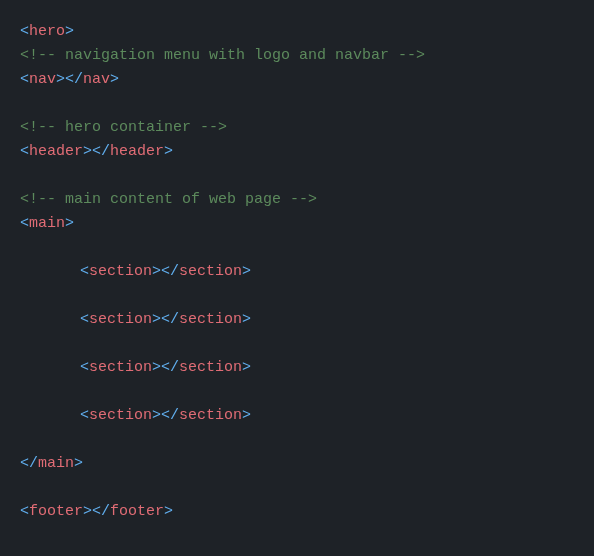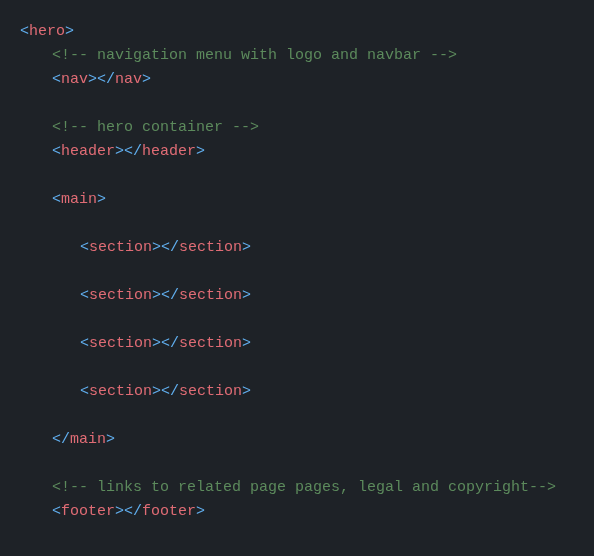--- a/index.html
+++ b/index.html
@@ -22,21 +22,21 @@
       padding: 8px 0;
     }
 
     .line {
       display: flex;
       padding: 0 20px;
       white-space: pre;
     }
 
     .indent-1 {
-      padding-left: 52px;
+      padding-left: 20px;
     }
 
     .indent-2 {
       padding-left: 80px;
     }
 
     .comment {
       color: #5c8a5c;
     }
 
@@ -74,20 +74,23 @@
   <div class="line indent-1">
     <span class="comment">&lt;!-- hero container --&gt;</span>
   </div>
 
   <div class="line indent-1">
     <span class="tag-bracket">&lt;</span><span class="tag-name">header</span><span class="tag-bracket">&gt;&lt;/</span><span class="tag-name">header</span><span class="tag-bracket">&gt;</span>
   </div>
 
   <div class="line empty-line"></div>
 
+  <div class="line indent-1">
+    <span class="comment">&lt;!-- main content of web page --&gt;</span>
+  </div>
 
   <div class="line indent-1">
     <span class="tag-bracket">&lt;</span><span class="tag-name">main</span><span class="tag-bracket">&gt;</span>
   </div>
 
   <div class="line empty-line"></div>
 
   <div class="line indent-2">
     <span class="tag-bracket">&lt;</span><span class="tag-name">section</span><span class="tag-bracket">&gt;&lt;/</span><span class="tag-name">section</span><span class="tag-bracket">&gt;</span>
   </div>
@@ -111,23 +114,20 @@
   </div>
 
   <div class="line empty-line"></div>
 
   <div class="line indent-1">
     <span class="tag-bracket">&lt;/</span><span class="tag-name">main</span><span class="tag-bracket">&gt;</span>
   </div>
 
   <div class="line empty-line"></div>
 
-  <div class="line indent-1">
-    <span class="comment">&lt;!-- links to related page pages, legal and copyright--&gt;</span>
-  </div>
 
   <div class="line indent-1">
     <span class="tag-bracket">&lt;</span><span class="tag-name">footer</span><span class="tag-bracket">&gt;&lt;/</span><span class="tag-name">footer</span><span class="tag-bracket">&gt;</span>
   </div>
 
   <div class="line empty-line"></div>
 
 </div>
 
 </body></html>

